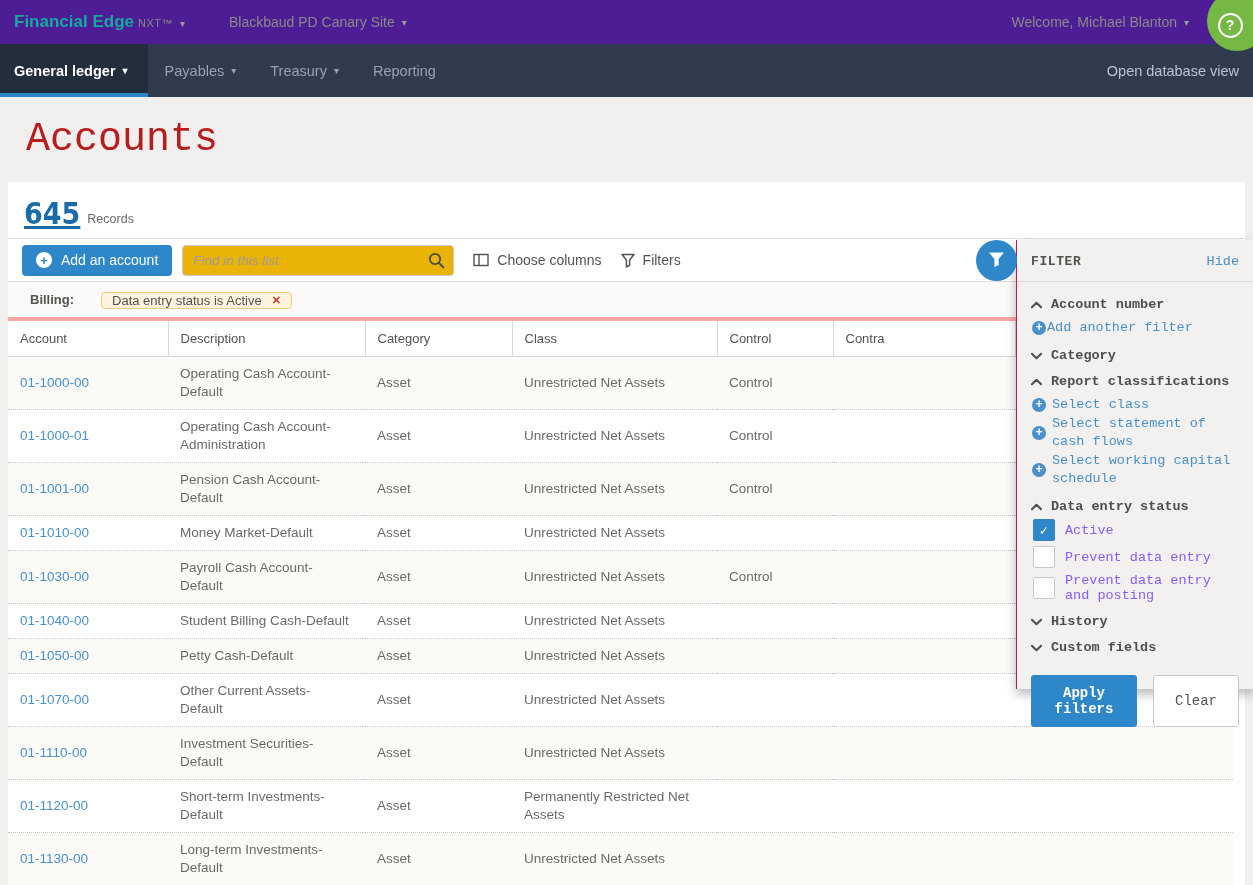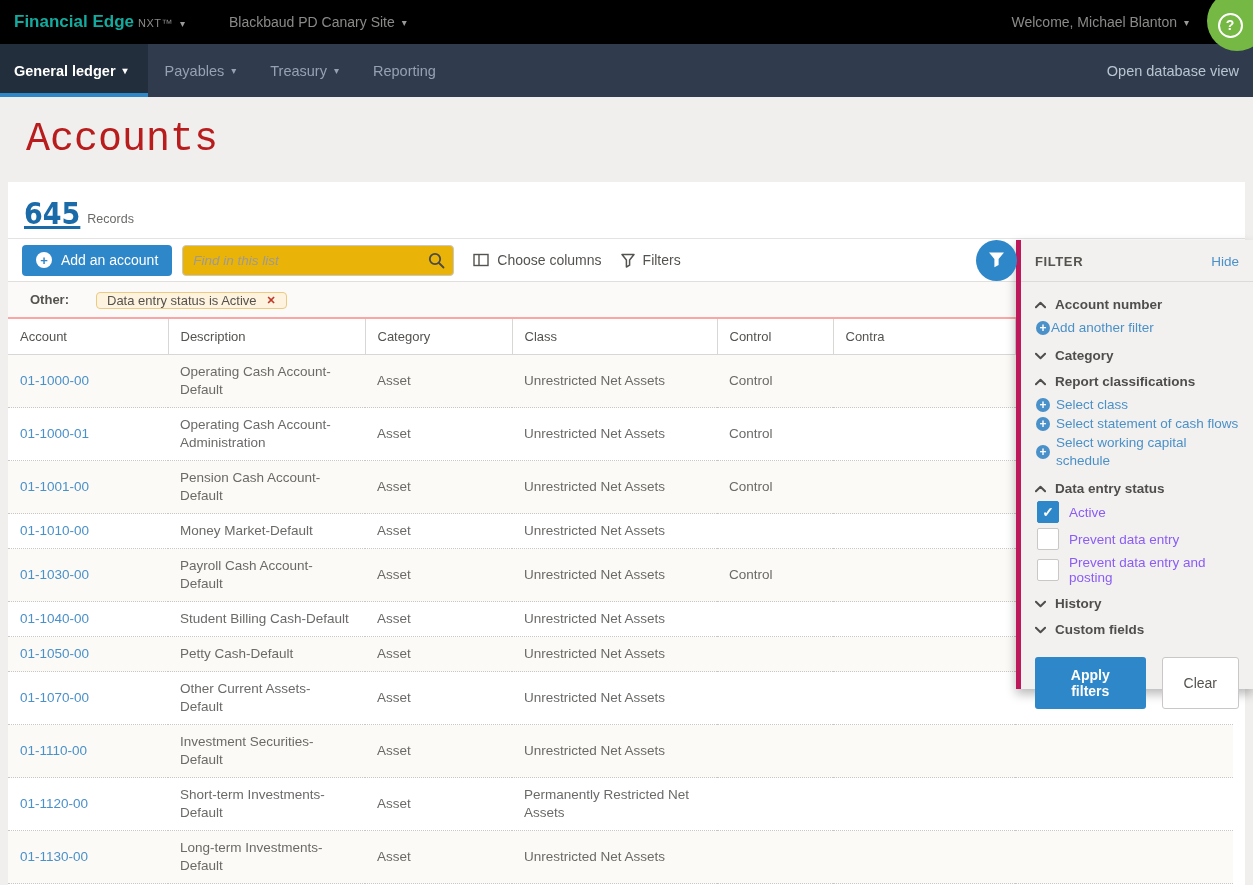--- a/index.html
+++ b/index.html
@@ -3,21 +3,21 @@
 <meta charset="utf-8">
 <style>
   * { box-sizing: border-box; }
   html,body { margin:0; padding:0; }
   body {
     width:1253px; height:885px; overflow:hidden; position:relative;
     background:#f0efed; font-family:"Liberation Sans", sans-serif; color:#6b6a68;
   }
 
   
-  .topbar { height:44px; background:#000000; display:flex; align-items:center; position:relative; z-index:5; }
+  .topbar { height:44px; background:#4c1d95; display:flex; align-items:center; position:relative; z-index:5; }
   .brand { margin-left:14px; display:flex; align-items:baseline; cursor:pointer; }
   .brand-name { color:var(--brand-teal); font-weight:bold; font-size:17px; }
   .brand-suffix { color:#8a8a88; font-size:11px; margin-left:4px; letter-spacing:.5px; }
   .caret { font-size:10px; color:#9a9a98; margin-left:7px; }
   .site-selector { margin-left:44px; color:#8a8a88; font-size:14px; display:flex; align-items:center; cursor:pointer; }
   .topbar-spacer { flex:1; }
   .welcome { color:#8a8a88; font-size:14px; display:flex; align-items:center; margin-right:64px; cursor:pointer; }
   .help-bubble { position:absolute; right:-14px; top:-9px; width:60px; height:60px; border-radius:50%;
     background:var(--help-green); display:flex; align-items:center; justify-content:center; cursor:pointer; z-index:6; }
   .help-ring { width:25px; height:25px; border:2px solid #fff; border-radius:50%; color:#fff; font-weight:bold;
@@ -60,31 +60,31 @@
 
   .filterbar { height:35px; display:flex; align-items:center; padding-left:22px; background:#fbfaf8; }
   .filterbar-label { font-weight:bold; font-size:13px; color:#55534f; }
   .chip { display:inline-flex; align-items:center; background:var(--chip-bg); border:1px solid var(--chip-border);
     border-radius:4px; padding:0 10px; margin-left:27px; font-size:13px; color:#55524e; }
   .chip-x { color:var(--chip-remove-red); font-weight:bold; font-size:11px; margin-left:10px; cursor:pointer; }
 
   
   table.grid { border-collapse:collapse; table-layout:fixed; width:1225px; font-size:13.5px; }
   thead th { text-align:left; font-weight:400; color:#55534f; font-size:13px; padding:10px 12px;
-    border-top:2px solid #fca5a5; border-bottom:1px solid #d8d7d5; border-right:1px solid #d8d7d5; background:#fff; cursor:pointer; }
+    border-top:4px solid #fca5a5; border-bottom:1px solid #d8d7d5; border-right:1px solid #d8d7d5; background:#fff; cursor:pointer; }
   thead th.spacer { border-right:none; cursor:default; }
   tbody td { padding:8px 12px; border-bottom:1px dotted #c8c7c5; color:#6b6a68; line-height:18px; vertical-align:middle; }
   tbody tr:nth-child(odd) { background:#fcfaf6; }
   .acct-link { color:var(--link-blue); cursor:pointer; }
 
   
   .filter-toggle { position:absolute; left:976px; top:240px; width:41px; height:41px; border-radius:50%;
     background:var(--accent-blue); border:none; cursor:pointer; z-index:9; display:flex; align-items:center; justify-content:center; }
   .filter-panel { position:absolute; right:0; top:240px; width:237px; height:449px; background:#f2f1ef;
-    box-shadow:0 5px 10px rgba(0,0,0,.28); z-index:8; border-left:5px solid #be185d; }
+    box-shadow:0 5px 10px rgba(0,0,0,.28); z-index:8; border-left:1px solid #be185d;font-family:Liberation Mono, monospace; }
   .fp-head { display:flex; justify-content:space-between; align-items:center; padding:14px 14px 12px; border-bottom:1px solid #dcdbd9; }
   .fp-title { font-size:13px; font-weight:bold; color:#55534f; letter-spacing:.6px; }
   .link { color:var(--link-blue); cursor:pointer; }
   .fp-hide { font-size:13.5px; }
   .fp-body { padding:4px 14px 0; }
   .fp-sec-title { display:flex; align-items:center; gap:9px; font-weight:bold; font-size:13.5px; color:#4f4e4c; margin-top:11px; cursor:pointer; }
   .fp-links { margin:7px 0 0 1px; }
   .fp-link { display:flex; align-items:center; gap:6px; font-size:13.5px; margin:1px 0; line-height:18px; cursor:pointer; color:var(--link-blue); }
   .fp-link.tight { gap:1px; }
   .plus-blue { width:14px; height:14px; border-radius:50%; background:var(--link-blue); color:#fff; flex:none;
@@ -182,21 +182,21 @@
       <span class="ticon">
         <svg width="14" height="15" viewBox="0 0 14 15">
             <path d="M1 1.5 H13 L8.6 7 V12.2 L5.4 14 V7 Z" fill="none" stroke="#55534f" stroke-width="1.5" stroke-linejoin="round"></path>
           </svg>
       </span>
       <span>Filters</span>
     </div>
   </div>
 
   <div class="filterbar">
-    <span class="filterbar-label">Other:</span>
+    <span class="filterbar-label">Billing:</span>
     <span><span class="chip">
           <span>Data entry status is Active</span>
           <span class="chip-x">✕</span>
         </span></span>
   </div>
 
   <table class="grid">
     <colgroup>
       <col style="width:160px">
         <col style="width:197px">

